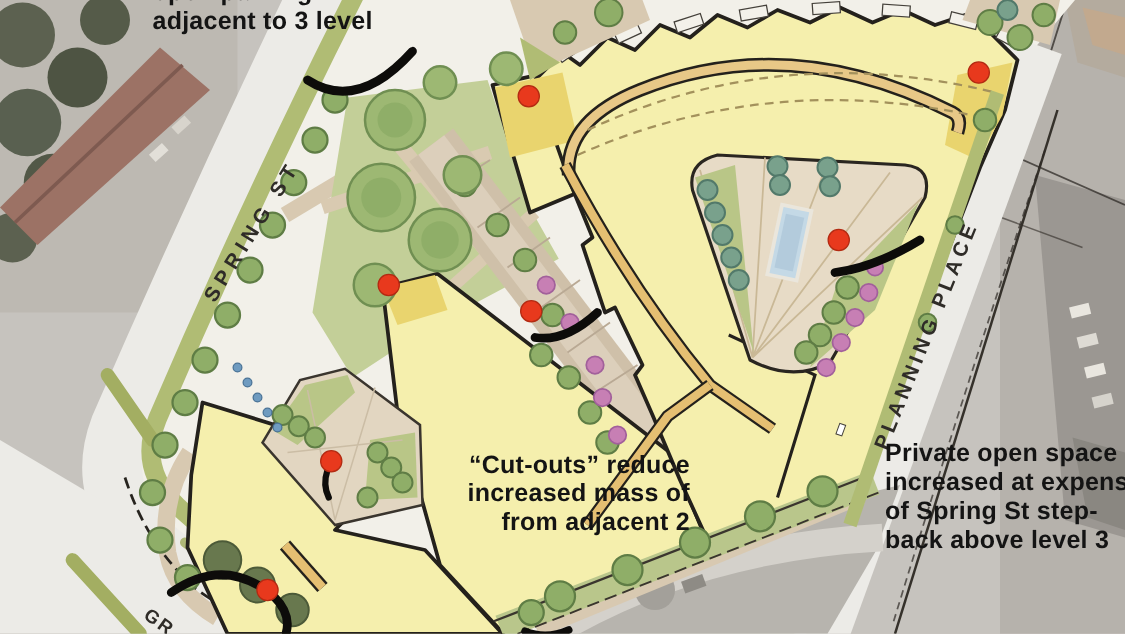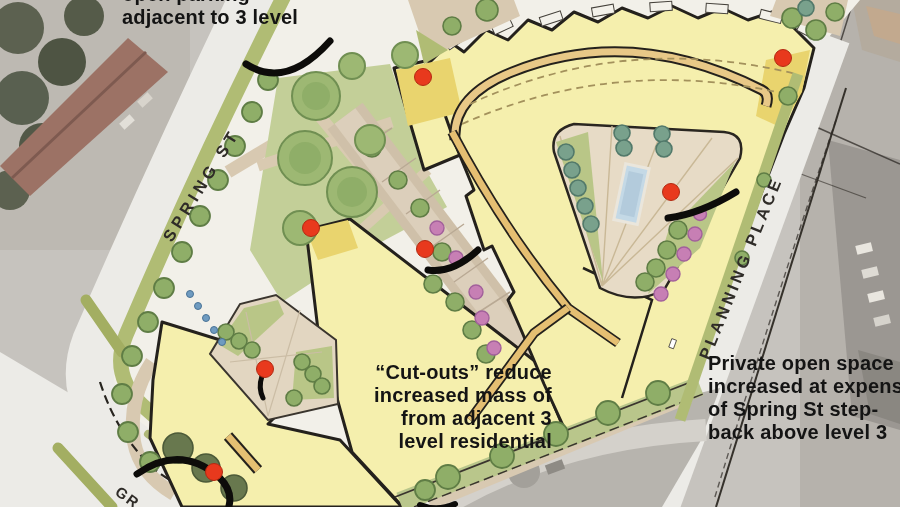--- a/index.html
+++ b/index.html
@@ -316,22 +316,21 @@
 </svg>
 
 <div class="note" style="left:122px; top:-17px;">
   <div>open parking</div>
   <div>adjacent to 3 level</div>
 </div>
 
 <div class="note" style="left:374px; top:361px;text-align:right;">
   <div>“Cut-outs” reduce</div>
   <div>increased mass of</div>
-  <div>from adjacent 3</div>
-  <div>level residential</div>
+  <div>from adjacent 2</div>
 </div>
 
 <div class="note" style="left:708px; top:352px;">
   <div>Private open space</div>
   <div>increased at expense</div>
   <div>of Spring St step-</div>
   <div>back above level 3</div>
 </div>
 
 </body></html>

